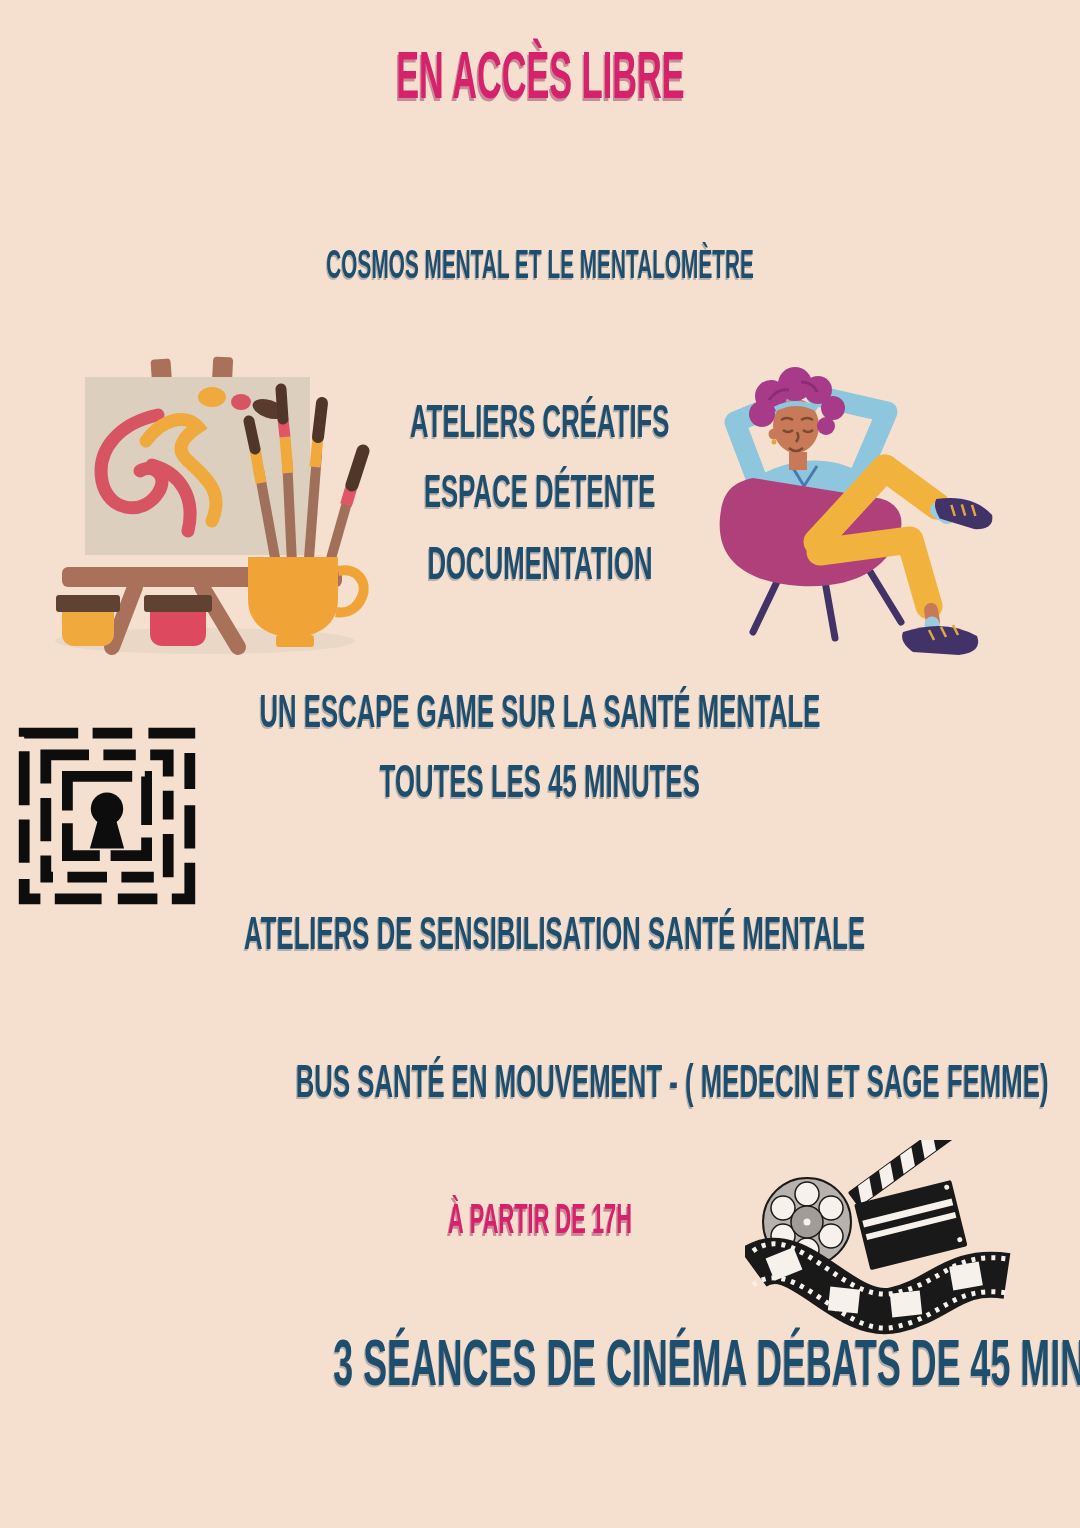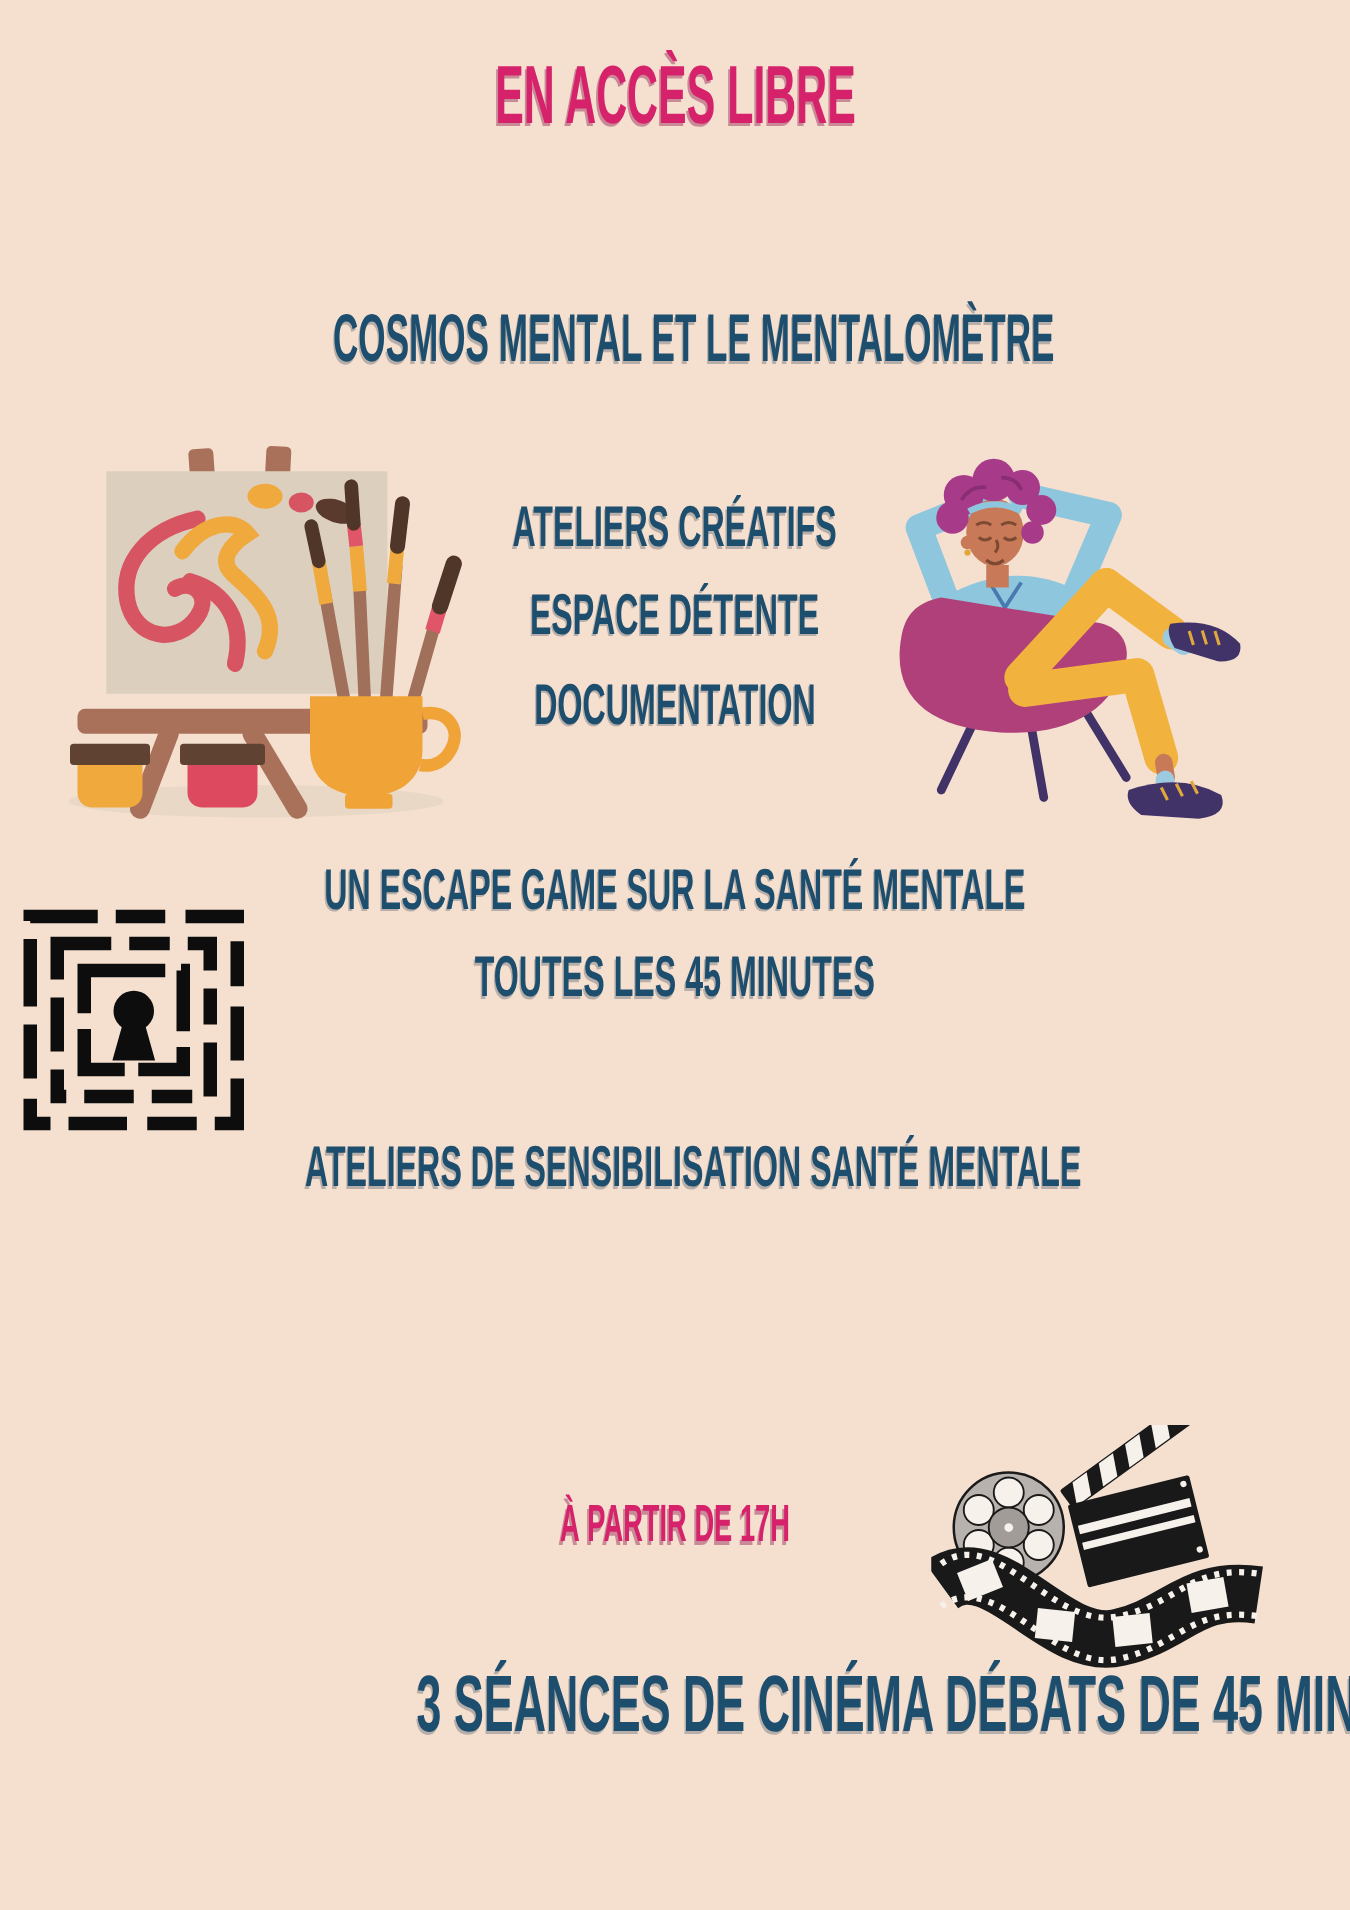--- a/index.html
+++ b/index.html
@@ -5,21 +5,21 @@
   html,body{margin:0;padding:0;}
   body{background:#f5e0d0;font-family:"Liberation Sans","DejaVu Sans",sans-serif;}
   .poster{position:relative;width:1080px;height:1528px;background:#f5e0d0;overflow:hidden;}
   .line{position:absolute;left:0;width:100%;text-align:center;font-weight:700;line-height:1;}
   .line > span{display:inline-block;white-space:nowrap;transform-origin:50% 50%;}
   .sx52 > span{transform:scaleX(.52);}
   .sx56 > span{transform:scaleX(.56);}
   .pink{color:#d6216b;text-shadow:-3px 3px 0 rgba(148,33,84,.45);}
   .blue{color:#1d4e6e;text-shadow:-2px 2px 0 rgba(20,48,70,.28);}
   .f66{font-size:66px;} .f62{font-size:42px;} .f64{font-size:64px;}
-  .f54{font-size:54px;} .f46{font-size:46px;}
+  .f54{font-size:40px;} .f46{font-size:46px;}
   .illus{position:absolute;}
   .illus svg{display:block;width:100%;height:100%;}
 </style>
 </head>
 <body>
 
 <div class="poster">
 
   <div class="line pink f66 sx52" style="top:42px"><span>EN ACCÈS LIBRE</span></div>
   <div class="line blue f54 sx52" style="top:244px"><span>COSMOS MENTAL ET LE MENTALOMÈTRE</span></div>
@@ -145,20 +145,21 @@
         <rect x="4" y="4" width="92" height="92" stroke-dasharray="30 8 22 9 26 8 20 9 24 8"></rect>
         <rect x="16" y="16" width="68" height="68" stroke-dasharray="24 8 18 8 22 8 16 8"></rect>
         <rect x="28" y="28" width="44" height="44" stroke-dasharray="36 7 28 7 30 6"></rect>
       </g>
       <circle cx="50" cy="46" r="9" fill="#0d0d0d"></circle>
       <path d="M45,52 L40.5,68 L59.5,68 L55,52 Z" fill="#0d0d0d"></path>
     </svg>
   </div>
 
   <div class="line blue f46 sx56" style="top:910px"><span>ATELIERS DE SENSIBILISATION SANTÉ MENTALE</span></div>
+  <div class="line blue f46 sx56" style="top:1058px"><span>BUS SANTÉ EN MOUVEMENT - ( MEDECIN ET SAGE FEMME)</span></div>
 
   <div class="line pink f62 sx52" style="top:1198px"><span>À PARTIR DE 17H</span></div>
 
   <div class="illus" style="left:745px;top:1140px;width:275px;height:200px">
     <svg viewBox="0 0 275 200" xmlns="http://www.w3.org/2000/svg">
       <g transform="rotate(-14 160 70)">
         <g transform="rotate(-22 118 46)">
           <rect x="112" y="36" width="118" height="19" rx="2" fill="#191919"></rect>
           <g fill="#f6f1ea">
             <polygon points="124,37 138,37 130,54 116,54"></polygon>

